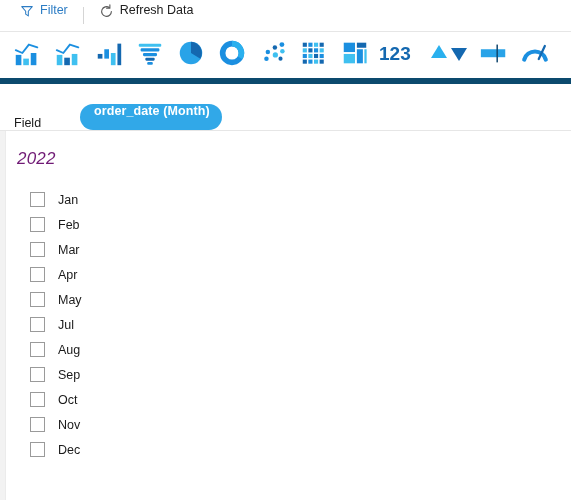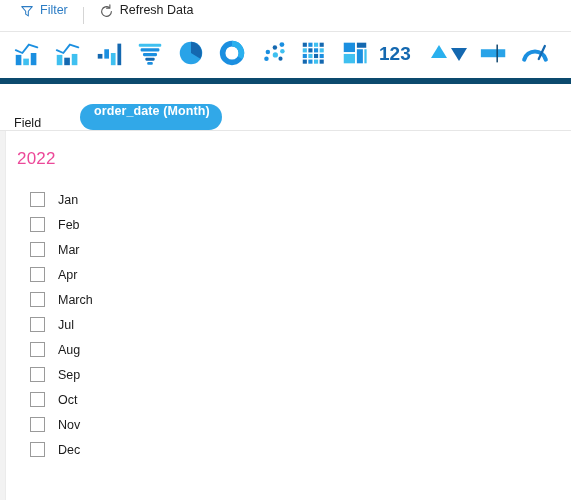--- a/index.html
+++ b/index.html
@@ -111,23 +111,24 @@
   }
   .left-rail {
     position: absolute;
     left: 0; top: 0; bottom: 0;
     width: 5px;
     background: #f2f2f2;
     border-right: 1px solid #ebebeb;
   }
   .group-title {
     font-size: 17px;
-    color: #ec4899;
+    color: #701a75;
     padding: 18px 0 0 17px;
     letter-spacing: .2px;
+    font-style: italic;
   }
   .options {
     padding: 18px 0 0 0;
   }
   .option-row {
     display: flex;
     align-items: center;
     height: 25px;
     padding-left: 30px;
     cursor: default;
@@ -360,21 +361,21 @@
       <div class="option-row">
         <span class="cbx"></span>
         <span class="option-label">Mar</span>
       </div>
       <div class="option-row">
         <span class="cbx"></span>
         <span class="option-label">Apr</span>
       </div>
       <div class="option-row">
         <span class="cbx"></span>
-        <span class="option-label">March</span>
+        <span class="option-label">May</span>
       </div>
       <div class="option-row">
         <span class="cbx"></span>
         <span class="option-label">Jul</span>
       </div>
       <div class="option-row">
         <span class="cbx"></span>
         <span class="option-label">Aug</span>
       </div>
       <div class="option-row">

